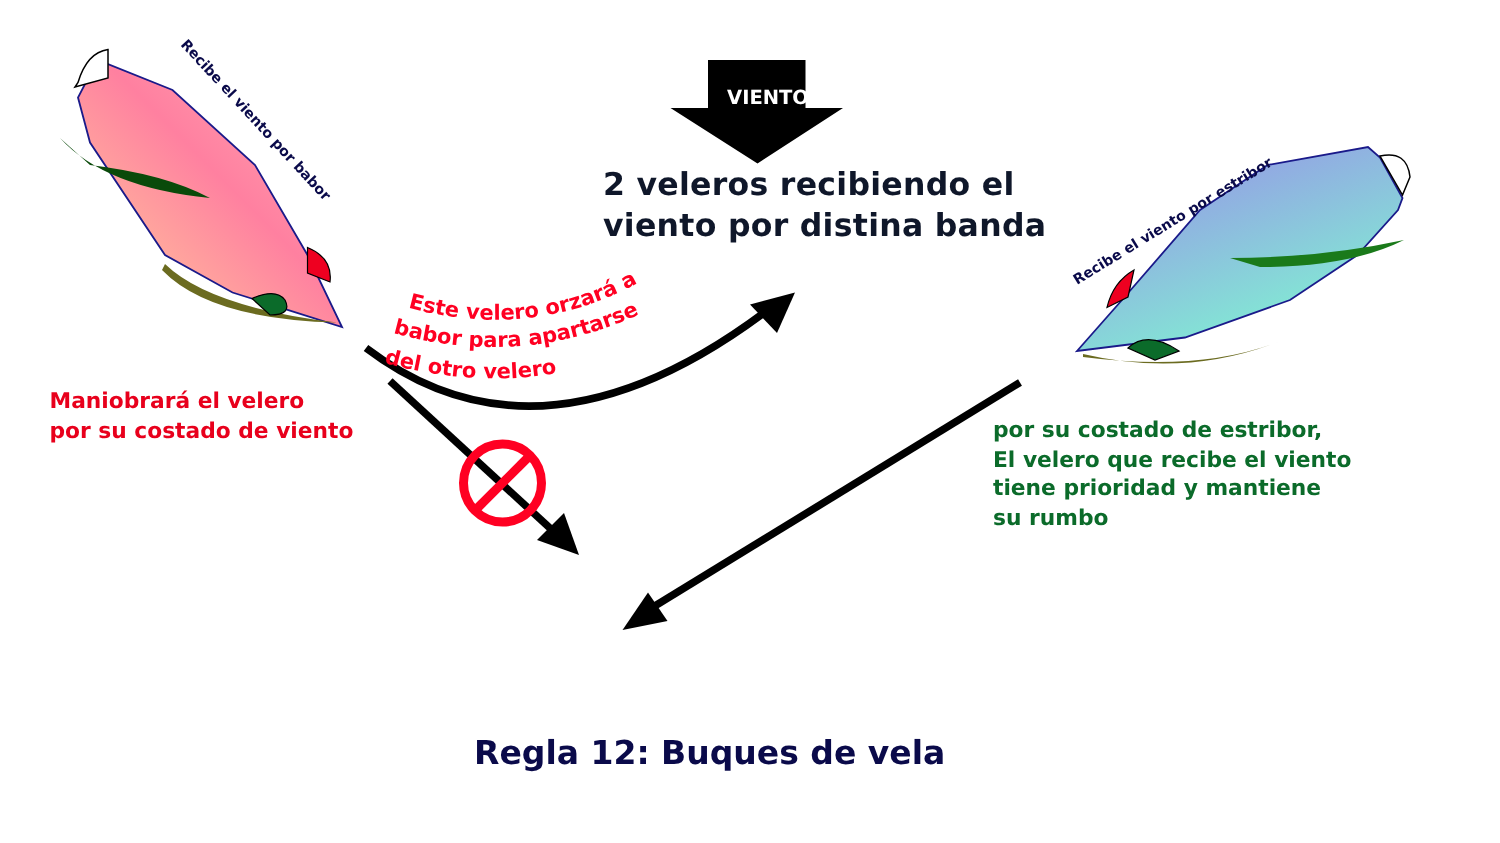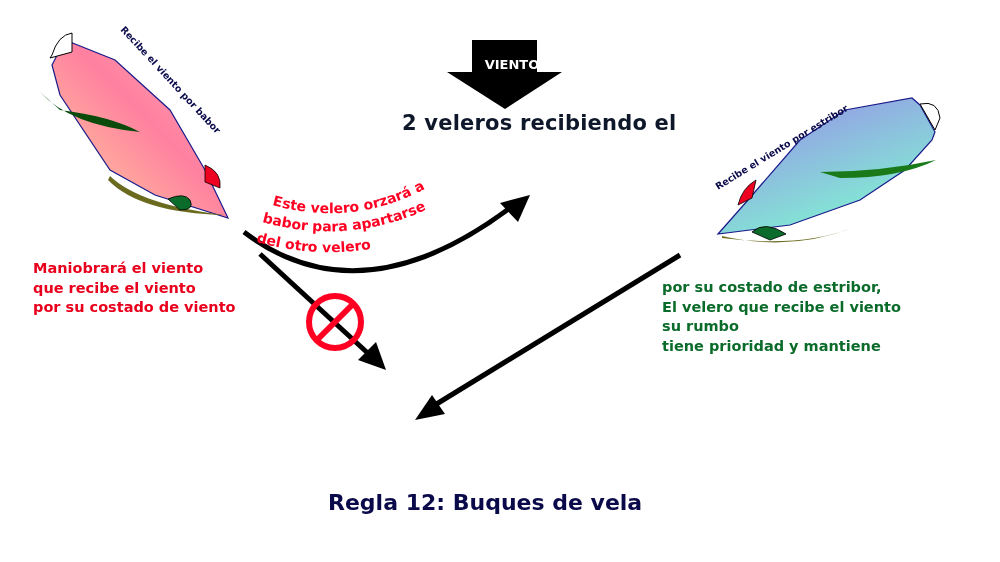--- a/index.html
+++ b/index.html
@@ -2,21 +2,21 @@
 <html><head>
 <meta charset="utf-8">
 <style>
   html, body { margin: 0; padding: 0; }
   body { width: 1000px; height: 562px; background: #ffffff; position: relative; overflow: hidden; font-family: "DejaVu Sans", sans-serif; }
   .abs { position: absolute; }
   svg.canvas { position: absolute; left: 0; top: 0; }
   .title-main { left: 362px; top: 110px; font-size: 21px; font-weight: bold; color: #0f172a; line-height: 27px; letter-spacing: 0.2px; margin-left: 40px; }
   .caption-left { left: 33px; top: 259px; font-size: 14.5px; font-weight: bold; color: #e8001c; line-height: 19.5px; }
   .caption-right { left: 662px; top: 278px; font-size: 14.5px; font-weight: bold; color: #0b6b2a; line-height: 19.5px; }
-  .rule-title { left: 316px; top: 490px; font-size: 22px; font-weight: bold; color: #0a0a4a; margin-left: 12px; }
+  .rule-title { left: 316px; top: 490px; font-size: 22px; font-weight: bold; color: #0a0a4a; }
   .line { display: block; white-space: nowrap; }
 </style>
 </head>
 <body>
 
 <svg class="canvas" width="1000" height="562" viewBox="0 0 1000 562">
   <defs>
     <linearGradient id="gradPort" x1="0" y1="1" x2="1" y2="0">
       <stop offset="0" stop-color="#ffd49a"></stop>
       <stop offset="0.55" stop-color="#ff80a0"></stop>
@@ -86,28 +86,28 @@
   </g>
 
   <g>
     <line x1="680" y1="255" x2="430" y2="408" stroke="#000000" stroke-width="5"></line>
     <polygon points="415,420 432,395 445,414" fill="#000000"></polygon>
   </g>
 </svg>
 
 <div class="abs title-main">
   <span class="line">2 veleros recibiendo el</span>
+  <span class="line">viento por distina banda</span>
 </div>
 
 <div class="abs caption-left">
-  <span class="line">Maniobrará el viento</span>
-  <span class="line">que recibe el viento</span>
+  <span class="line">Maniobrará el velero</span>
   <span class="line">por su costado de viento</span>
 </div>
 
 <div class="abs caption-right">
   <span class="line">por su costado de estribor,</span>
   <span class="line">El velero que recibe el viento</span>
+  <span class="line">tiene prioridad y mantiene</span>
   <span class="line">su rumbo</span>
-  <span class="line">tiene prioridad y mantiene</span>
 </div>
 
 <div class="abs rule-title">Regla 12: Buques de vela</div>
 
 </body></html>

